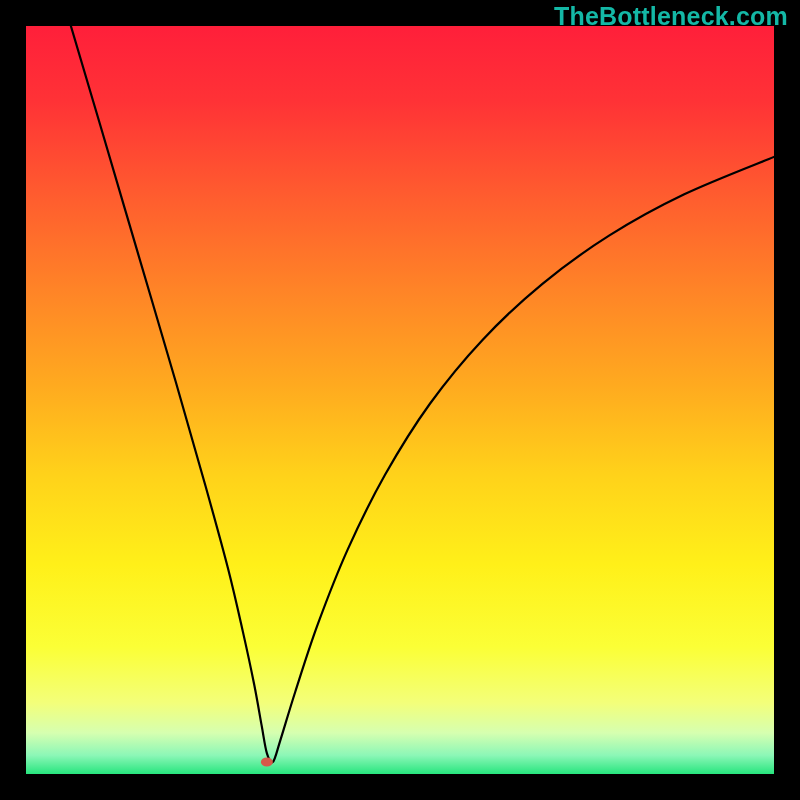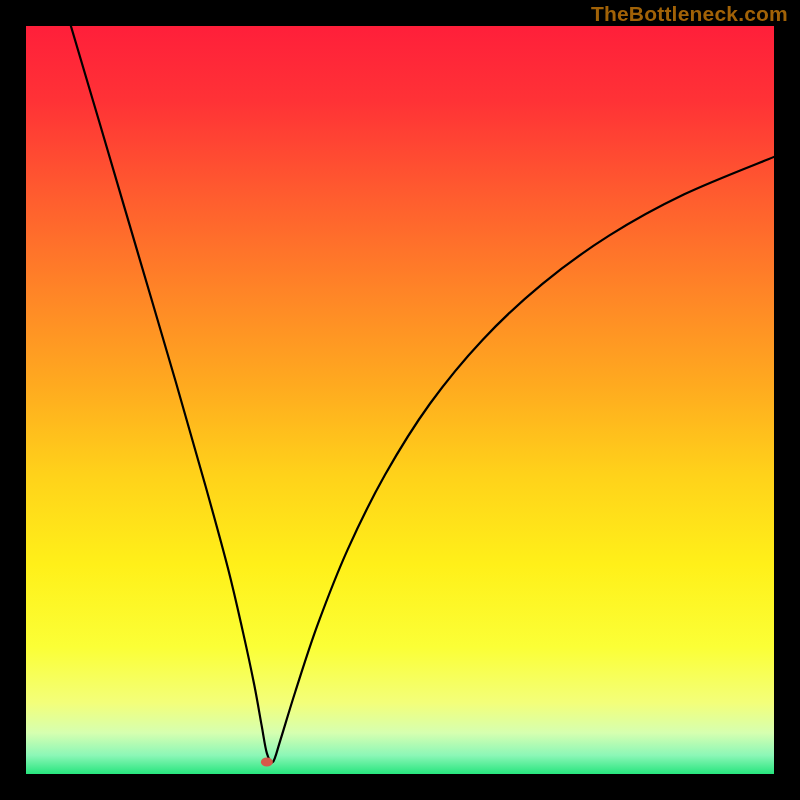--- a/index.html
+++ b/index.html
@@ -24,23 +24,23 @@
     left: 26px;
     width: 748px;
     height: 748px;
     overflow: hidden;
   }
   .watermark {
     position: absolute;
     top: 2px;
     right: 12px;
     font-family: Arial, Helvetica, sans-serif;
-    font-size: 21px;
+    font-size: 25px;
     font-weight: 600;
-    color: #a16207;
+    color: #14b8a6;
     letter-spacing: 0.2px;
   }
   svg { display: block; }
 </style>
 </head>
 <body>
 
 <div class="frame">
 
   <div class="watermark">TheBottleneck.com</div>

